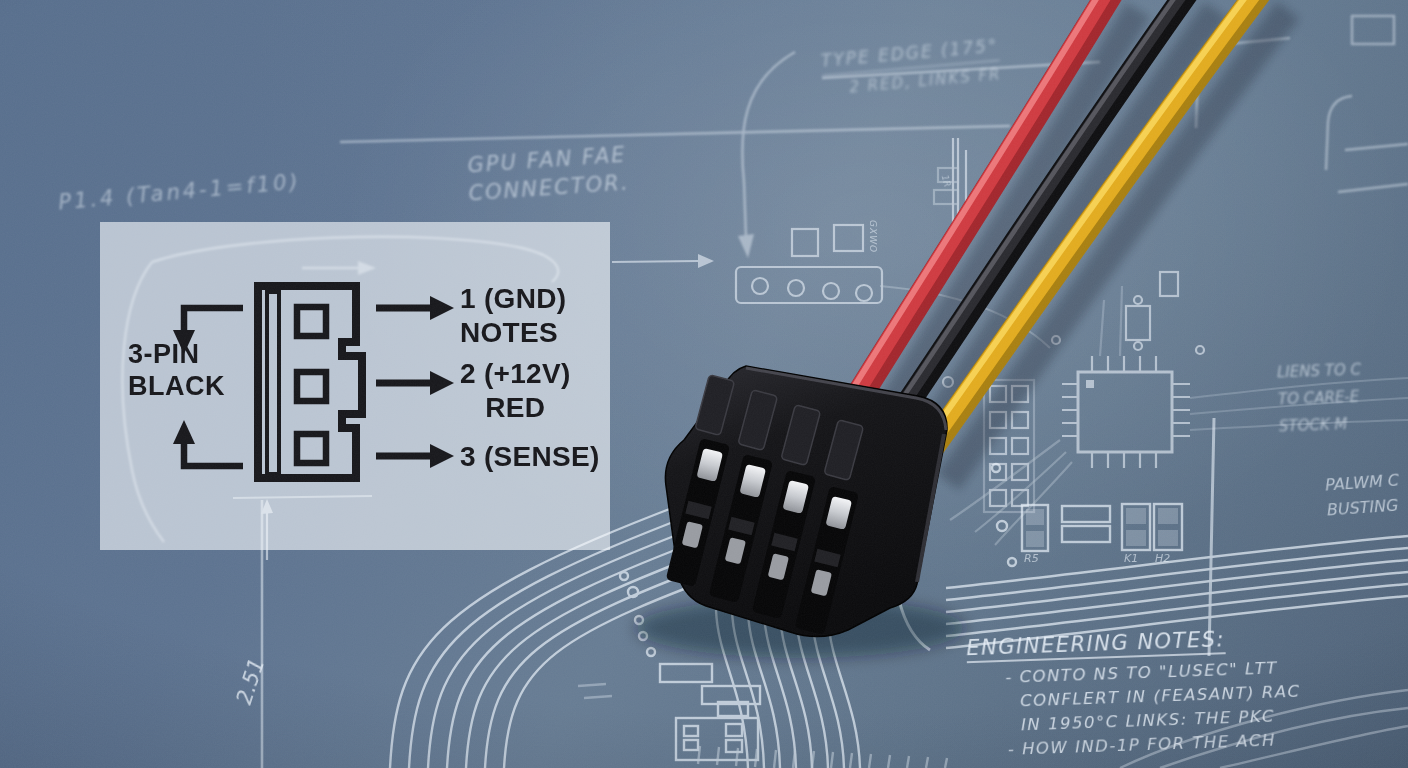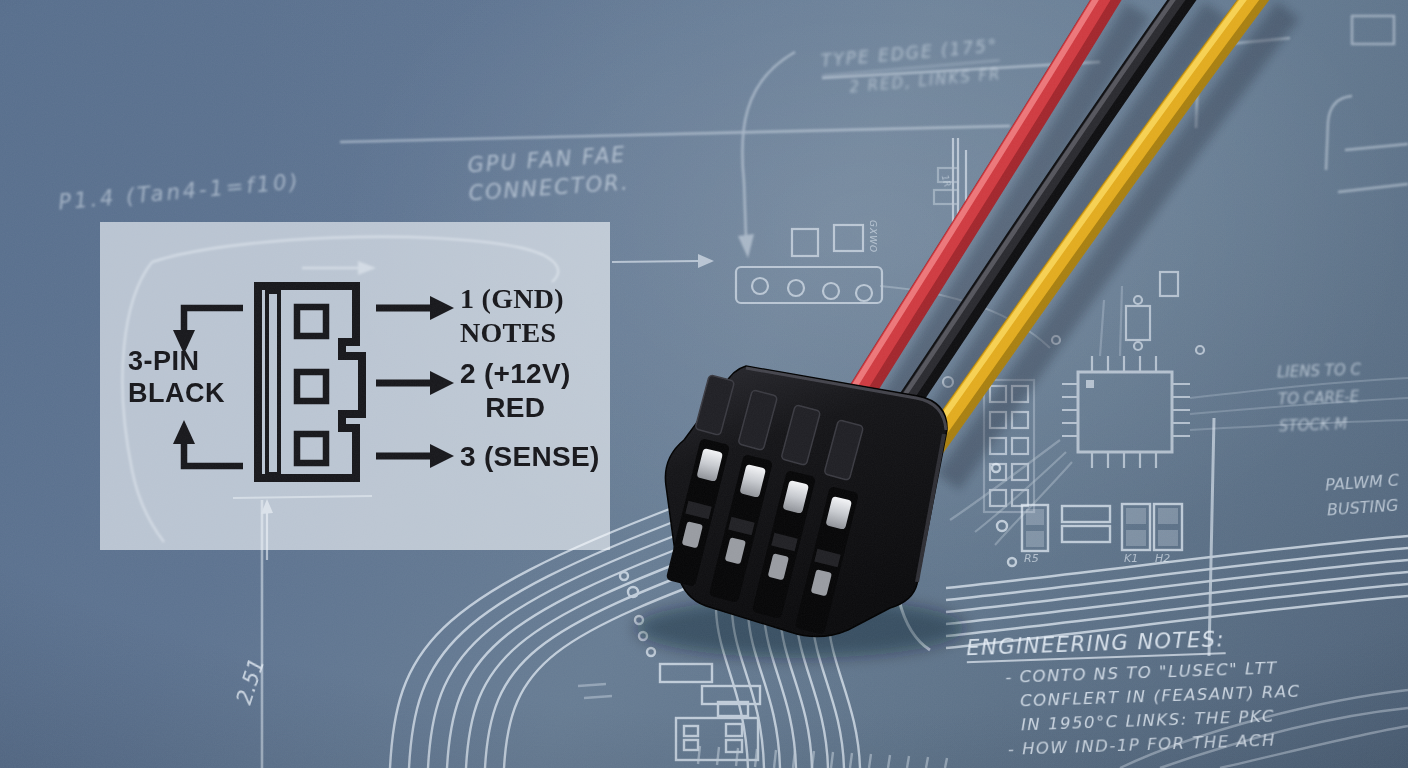--- a/index.html
+++ b/index.html
@@ -34,25 +34,25 @@
   .t-eng .ind{padding-left:14px;}
   .t-dim{left:232px;top:700px;font-size:21px;opacity:.8;filter:blur(.4px);
          transform:rotate(-72deg);transform-origin:0 0;}
   .t-ref{font-size:11px;opacity:.6;filter:blur(.3px);}
   .t-gx{left:868px;top:220px;writing-mode:vertical-rl;font-size:9px;letter-spacing:1px;
         opacity:.55;filter:blur(.5px);}
   .t-1r{left:940px;top:176px;font-size:9px;opacity:.5;transform:rotate(75deg);filter:blur(.6px);}
   
   .overlay{position:absolute;left:100px;top:222px;width:510px;height:328px;
            background:rgba(243,247,250,.62);}
-  .ov-title{position:absolute;left:28px;top:123px;font-size:27px;line-height:32px;
+  .ov-title{position:absolute;left:28px;top:116px;font-size:27px;line-height:32px;
             font-weight:600;color:#17171b;letter-spacing:.5px;}
   .pin-label{position:absolute;left:360px;font-size:28px;line-height:34px;font-weight:600;
              color:#17171b;letter-spacing:.3px;}
-  .p1{top:60px;font-family:Liberation Serif, serif;} .p2{top:135px;text-align:center;} .p3{top:218px;}
+  .p1{top:60px;} .p2{top:135px;text-align:center;} .p3{top:218px;}
   .vignette{position:absolute;inset:0;pointer-events:none;
     background:radial-gradient(130% 100% at 55% 38%, rgba(0,0,0,0) 55%, rgba(14,24,38,.30) 100%);}
 </style>
 </head>
 <body>
 
 <div class="stage">
 
   <svg class="abs" width="1408" height="768" viewBox="0 0 1408 768">
     <defs>

